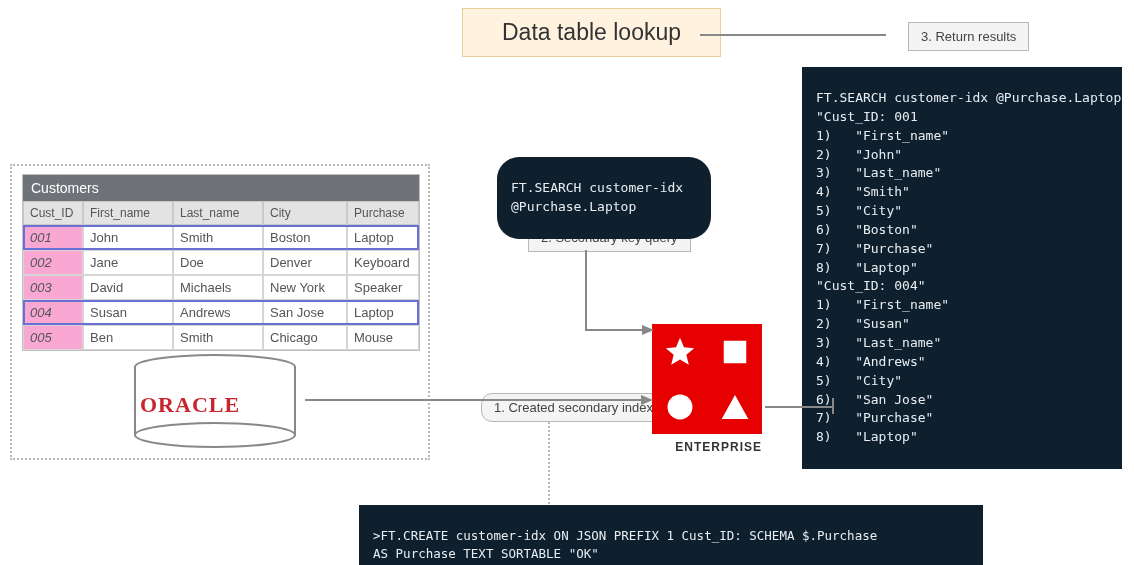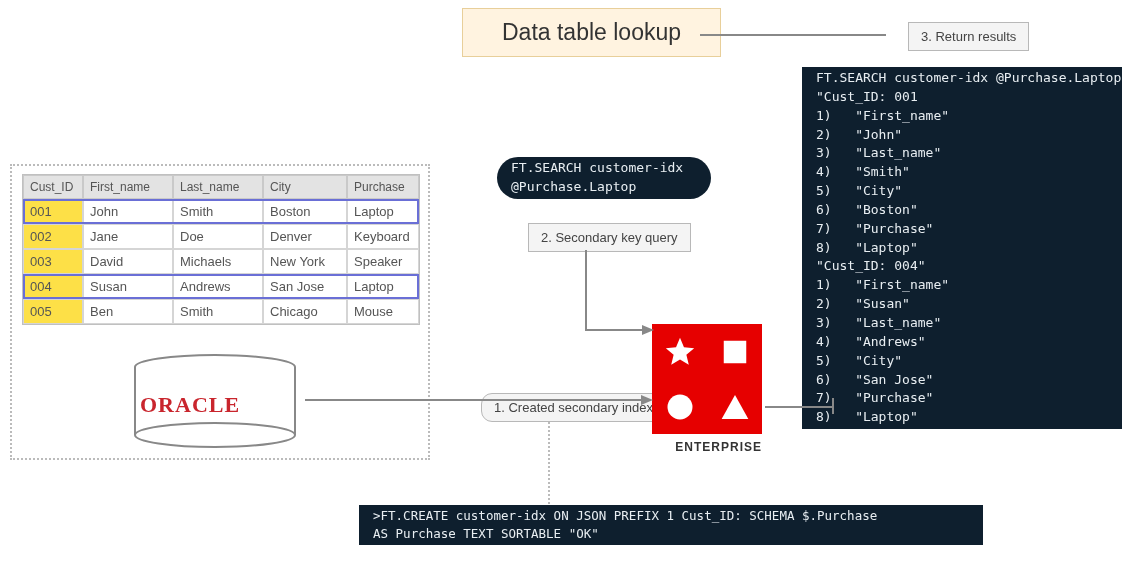--- a/index.html
+++ b/index.html
@@ -63,21 +63,21 @@
     border: 1px solid #c9c9c9;
     padding: 4px 6px;
     font-size: 12px;
   }
   .customers .row > div {
     border: 1px solid #d5d5d5;
     padding: 4px 6px;
     color: #555;
     background: #fff;
   }
-  .customers .row > div.rowhead { background:#fde047; }
+  .customers .row > div.rowhead { background:#f9a8d4;font-style:italic; }
   .row.selected { outline: 2px solid #6a6fd6; outline-offset: -2px; }
   
   .db {
     position: absolute;
     left: 130px; top: 353px;
     width: 170px; height: 96px;
   }
   .db svg { width: 100%; height: 100%; }
   .oracle-txt {
     position: absolute;
@@ -106,21 +106,21 @@
     font-size: 12px; letter-spacing:1px;
     font-weight:700; color:#333;
   }
   
   .code {
     position: absolute;
     background: #0e1f2e;
     color: #e8eef2;
     font-family: "Menlo","Consolas",monospace;
     font-size: 13px;
-    padding: 2px 14px;
+    padding: 22px 14px;
     white-space: pre;
     line-height: 1.45;
   }
   .code.query  { left: 497px; top: 157px; width: 214px; border-radius: 22px; }
   .code.results{ left: 802px; top: 67px;  width: 320px; }
   .code.create { left: 359px; top: 505px; width: 624px; font-size:12.5px; }
   
   .arrow { position:absolute; pointer-events:none; }
   .arrow line, .arrow polyline { stroke:#888; stroke-width:2; fill:none; }
   .arrow .head { fill:#888; }
@@ -131,20 +131,21 @@
 
 <div class="title-box">Data table lookup</div>
 
 <div class="step-box" style="left:461px; top:393px;border-radius:11px;">1. Created secondary index</div>
 <div class="step-box" style="left:508px; top:223px;">2. Secondary key query</div>
 <div class="step-box" style="left:888px; top:22px;">3. Return results</div>
 
 <div class="dashed-panel"></div>
 
 <div class="customers">
+  <div class="ttl">Customers</div>
   <div class="hdr">
     <div>Cust_ID</div>
     <div>First_name</div>
     <div>Last_name</div>
     <div>City</div>
     <div>Purchase</div>
   </div>
   <div class="row selected">
     <div class="rowhead">001</div>
     <div>John</div>

